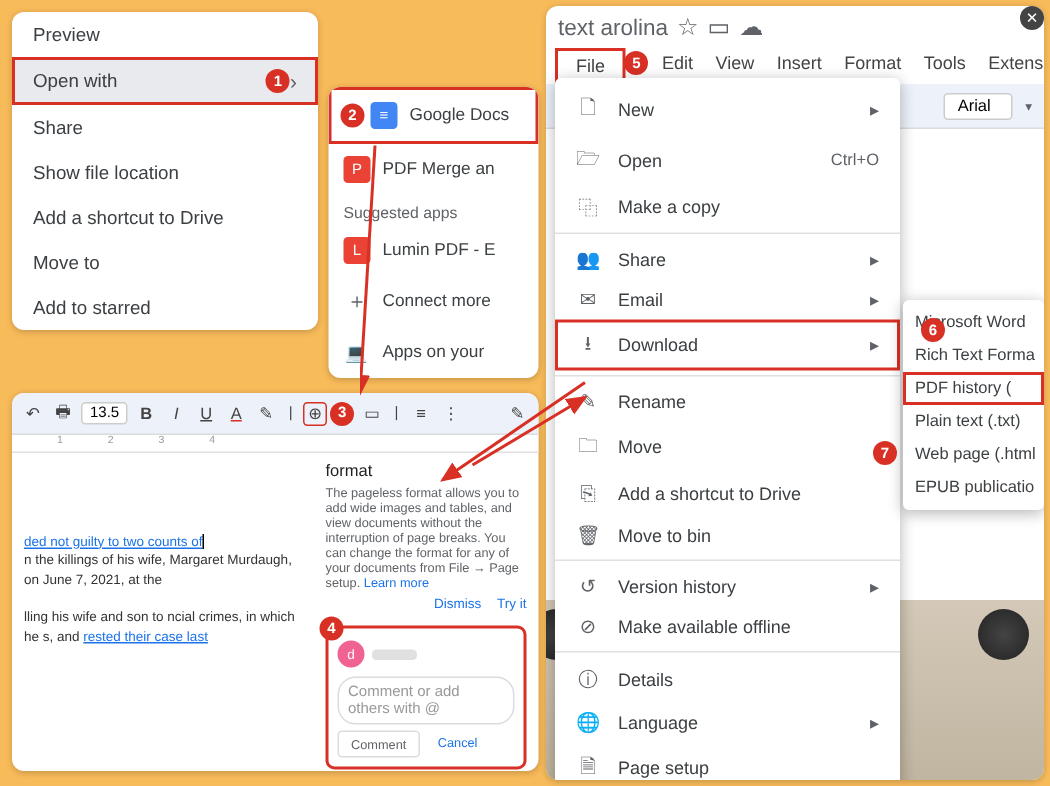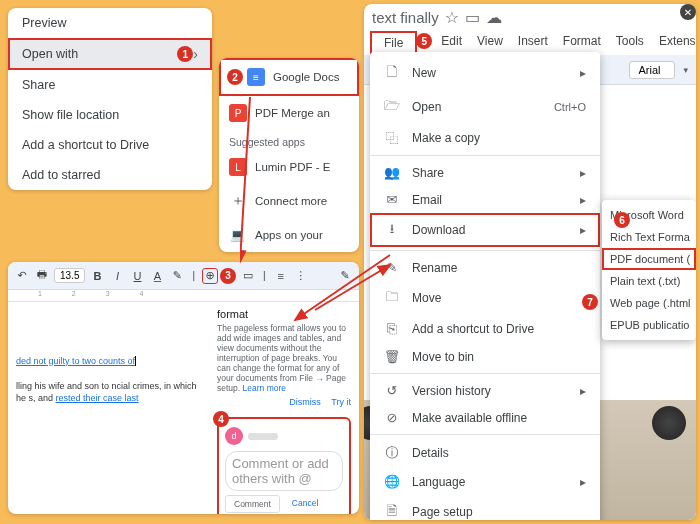--- a/index.html
+++ b/index.html
@@ -31,21 +31,21 @@
   .doc-body { display:flex; height: calc(100% - 40px); }
   .doc-text { flex:1; padding: 40px 6px 6px 8px; font-size: 9px; color:#333; line-height: 1.4; }
   .doc-text a { color: #1a73e8; text-decoration: underline; }
   .side-panel { width: 150px; padding: 6px 8px; font-size: 8.5px; color: #5f6368; }
   .side-title { font-size: 11px; color:#202124; margin-bottom: 3px; }
   .side-link { color: #1a73e8; }
   .side-actions { text-align:right; margin-top:4px; font-size:9px; }
   .side-actions span { color:#1a73e8; margin-left:8px; }
   .comment-box { border:2px solid #d93025; border-radius:6px; padding:6px; margin-top:10px; }
   .avatar { width:18px; height:18px; border-radius:50%; background:#f06292; color:#fff; font-size:9px; display:inline-flex; align-items:center; justify-content:center; }
-  .cm-input { font-size:13px; color:#999; margin-top:6px; border:1px solid #dadce0; border-radius:12px; padding:4px 6px; }
+  .cm-input { font-size:10px; color:#999; margin-top:6px; border:1px solid #dadce0; border-radius:12px; padding:4px 6px; }
   .cm-btns { margin-top:4px; display:flex; gap:4px; }
   .cm-btn { font-size:8.5px; padding:3px 8px; border:1px solid #dadce0; border-radius:3px; color:#5f6368; }
   .cm-cancel { color:#1a73e8; border:none; }
 
   
   .p4 { left: 364px; top: 4px; width: 332px; height: 516px; }
   .doc-head { padding: 4px 8px; display:flex; align-items:center; gap:6px; }
   .doc-title { font-size: 15px; color:#5f6368; }
   .menubar { display:flex; gap:3px; padding: 0 6px; font-size:12px; color:#444; }
   .menubar span { padding: 3px 6px; }
@@ -87,20 +87,21 @@
   <div class="ctx-item hl">
     <span>Open with</span>
     <span style="display:flex;align-items:center;">
       <span class="badge">1</span>
       <span class="chev">›</span>
     </span>
   </div>
   <div class="ctx-item">Share</div>
   <div class="ctx-item">Show file location</div>
   <div class="ctx-item">Add a shortcut to Drive</div>
+  <div class="ctx-item">Move to</div>
   <div class="ctx-item">Add to starred</div>
 </div>
 
 <div class="panel p2">
   <div class="sm-item hl2">
     <span class="badge" style="margin:0 -4px 0 -4px;">2</span>
     <span class="icon-sq" style="background:#4285f4">≡</span>
     <span>Google Docs</span>
   </div>
   <div class="sm-item">
@@ -148,21 +149,21 @@
     <span class="tb-btn">≡</span>
     <span class="tb-btn">⋮</span>
     <span style="flex:1"></span>
     <span class="tb-btn">✎</span>
   </div>
   <div class="ruler">1 2 3 4</div>
   <div class="doc-body">
     <div class="doc-text">
       <br>
       <p><a>ded not guilty to two counts of</a><span style="border-left:1px solid #000;">&nbsp;</span></p>
-      <br>
+      <p>n the killings of his wife, Margaret Murdaugh, on June 7, 2021, at the</p><br>
       <p><span>lling his wife and son to ncial crimes, in which he s, and</span> <a>rested their case last</a></p>
     </div>
     <div class="side-panel">
       <div class="side-title">format</div>
       <div><span>The pageless format allows you to add wide images and tables, and view documents without the interruption of page breaks. You can change the format for any of your documents from File → Page setup.</span> <span class="side-link">Learn more</span></div>
       <div class="side-actions">
         <span>Dismiss</span>
         <span>Try it</span>
       </div>
       <div class="comment-box">
@@ -176,21 +177,21 @@
           <span class="cm-btn">Comment</span>
           <span class="cm-btn cm-cancel">Cancel</span>
         </div>
       </div>
     </div>
   </div>
 </div>
 
 <div class="panel p4">
   <div class="doc-head">
-    <span class="doc-title">text finally</span>
+    <span class="doc-title">text arolina</span>
     <span style="color:#5f6368">☆</span>
     <span style="color:#5f6368">▭</span>
     <span style="color:#5f6368">☁</span>
   </div>
   <div class="menubar">
     <span class="menu-hl"><span>File</span></span>
     <span class="badge" style="margin:2px 0 0 -4px">5</span>
     <span>Edit</span>
     <span>View</span>
     <span>Insert</span>
@@ -291,21 +292,21 @@
         <span>Page setup</span>
       </div>
 
   </div>
 
   <span class="badge" style="position:absolute;left:244px;top:208px;z-index:7">6</span>
 
   <div class="dl-sub">
     <div class="dl-item">Microsoft Word</div>
     <div class="dl-item">Rich Text Forma</div>
-    <div class="dl-item dl-hl">PDF document (</div>
+    <div class="dl-item dl-hl">PDF history (</div>
     <div class="dl-item">Plain text (.txt)</div>
     <div class="dl-item">Web page (.html</div>
     <div class="dl-item">EPUB publicatio</div>
   </div>
   <span class="badge" style="position:absolute;right:98px;top:290px;z-index:7">7</span>
 </div>
 
 <svg class="arrow" style="left:240px;top:92px" width="120" height="180">
   <defs>
       <marker id="ah" markerWidth="8" markerHeight="8" refX="6" refY="3" orient="auto">

